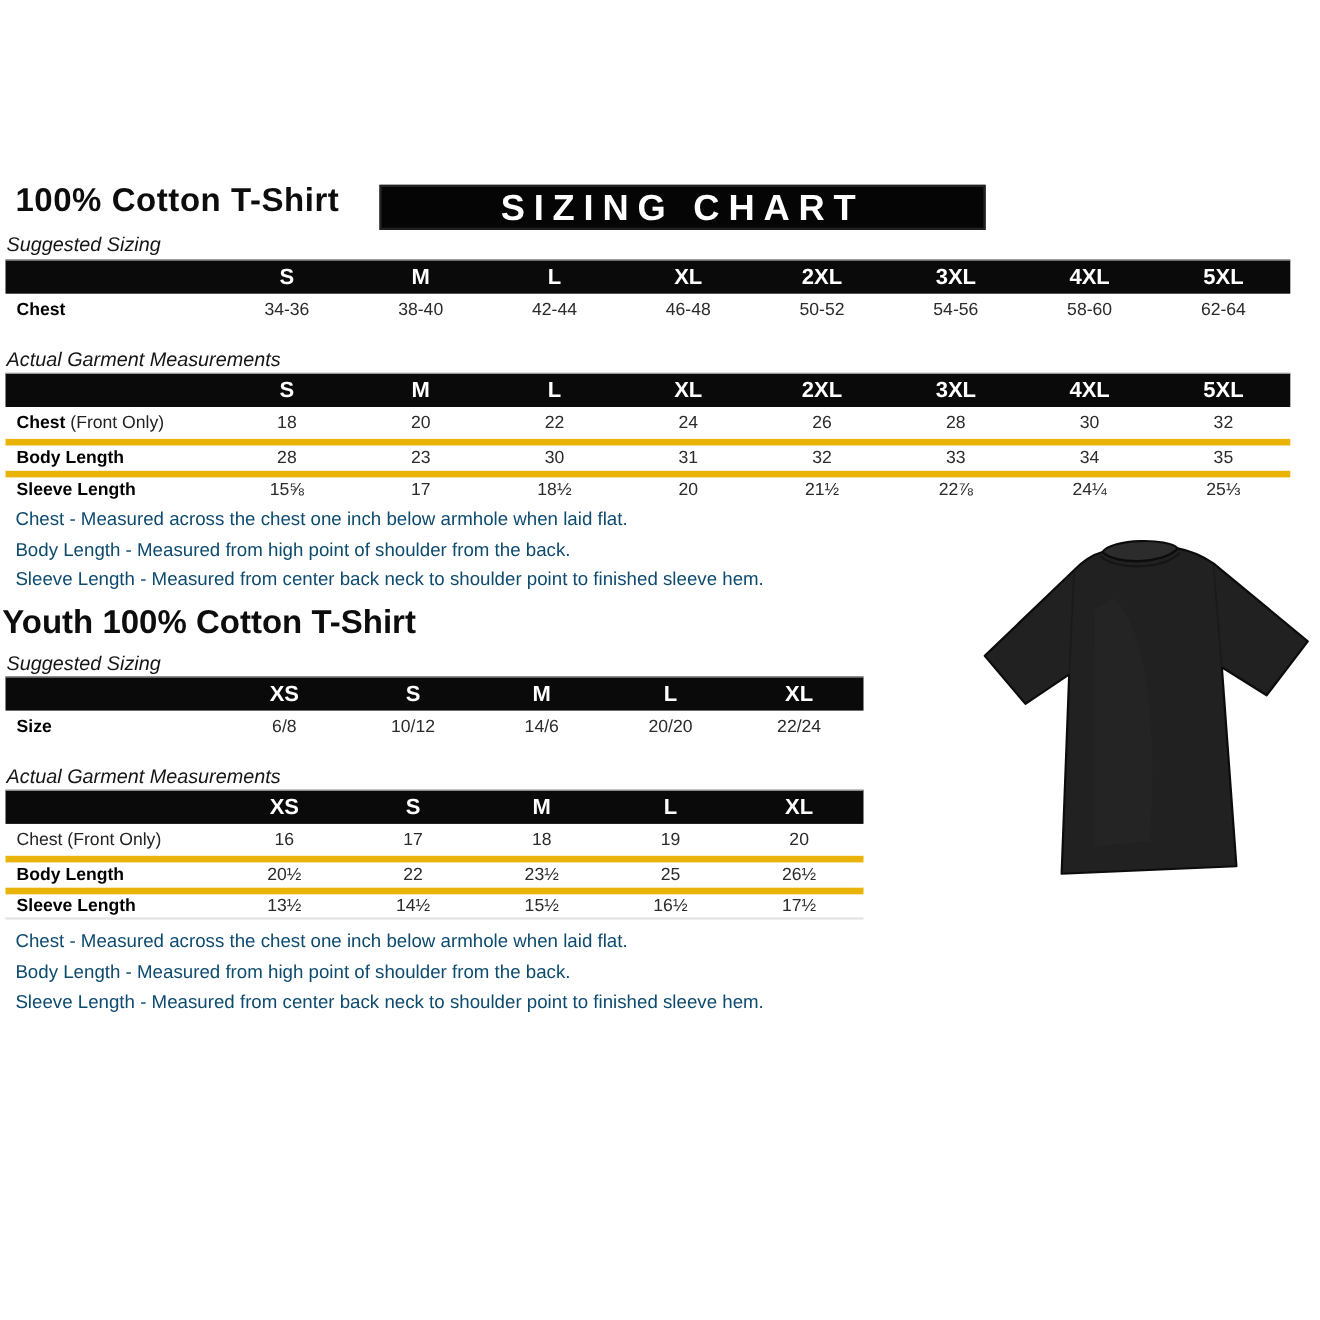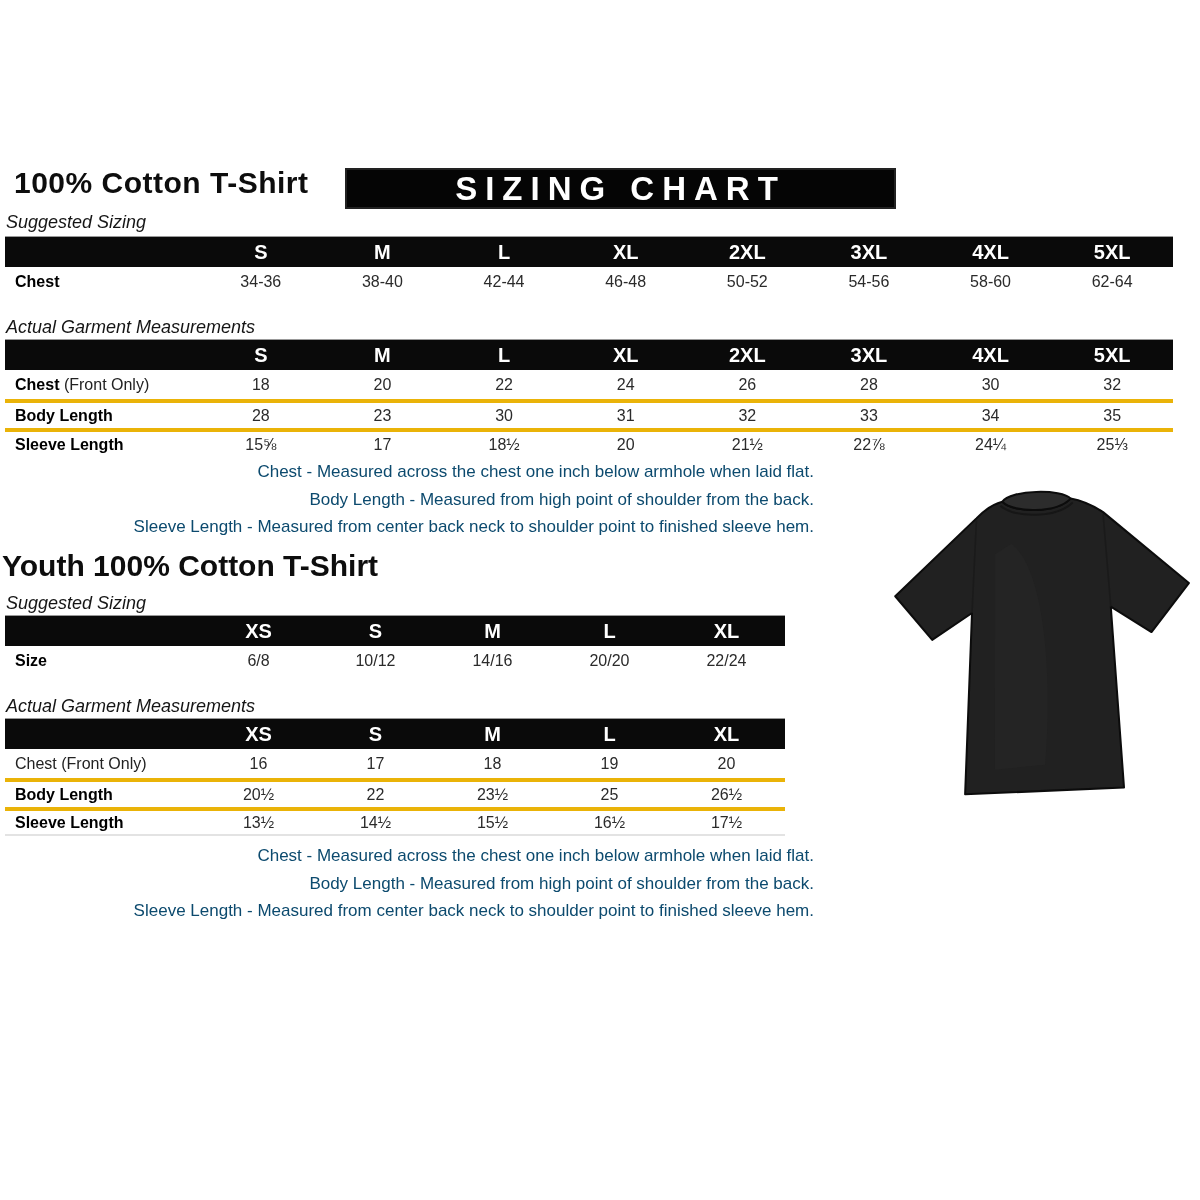--- a/index.html
+++ b/index.html
@@ -1,21 +1,21 @@
 <!DOCTYPE html>
 <html><head>
 <meta charset="utf-8">
 <style>
   * { margin:0; padding:0; box-sizing:border-box; }
   html,body { background:#ffffff; }
   body {
     width:1200px; height:1200px; position:relative; overflow:hidden;
     font-family:"Liberation Sans","DejaVu Sans",sans-serif; color:#111;
   }
-  .abs { position:absolute;text-align:right; }
+  .abs { position:absolute; }
 
   
   .main-title { left:14px; top:166px; font-size:30px; font-weight:600; letter-spacing:0.5px; color:#0d0d0d; }
   .chart-bar {
     left:345px; top:168px; width:551px; height:41px;
     background:#050505; border:2px solid #222;
     display:flex; align-items:center; justify-content:center;
     color:#fff; font-size:33px; font-weight:bold; letter-spacing:8px;
   }
   .youth-title { left:2px; top:549px; font-size:30px; font-weight:700; color:#0d0d0d; }
@@ -27,21 +27,21 @@
   .trow { display:flex; align-items:center; }
   .thead {
     background:#0a0a0a; color:#ffffff; height:31px;
     font-weight:bold; font-size:20px; border-top:1px solid #999;
   }
   .drow { height:29px; font-size:16px; color:#2b2b2b; }
   .tlabel { width:195px; padding-left:10px; text-align:left; font-weight:bold; color:#000; }
   .tlabel .plainpart { font-weight:normal; color:#222;margin-top:24px; }
   .tlabel.plain { font-weight:normal; color:#222; }
   .tcell { flex:1; text-align:center; }
-  .sep { border-top:4px solid #eab308;align-items:center; }
+  .sep { border-top:6px solid #eab308;align-items:center; }
   .faint-bottom { border-bottom:2px solid #e3e3e3; }
 
   
   .notes { font-size:17px; color:#0c4a6e; }
   .notes p { margin:0 0 9px 0; line-height:18.5px; }
 
   
   .tshirt-wrap { left:889px; top:483px; width:308px; height:322px; }
 </style>
 </head>
@@ -145,21 +145,21 @@
     <div class="tcell">XS</div>
     <div class="tcell">S</div>
     <div class="tcell">M</div>
     <div class="tcell">L</div>
     <div class="tcell">XL</div>
   </div>
   <div class="trow drow">
     <div class="tlabel">Size</div>
     <div class="tcell">6/8</div>
     <div class="tcell">10/12</div>
-    <div class="tcell">14/16</div>
+    <div class="tcell">14/6</div>
     <div class="tcell">20/20</div>
     <div class="tcell">22/24</div>
   </div>
 </div>
 
 <div class="abs section-label" style="left:6px; top:696px;">Actual Garment Measurements</div>
 
 <div class="tbl" style="left:5px; top:718px; width:780px;">
   <div class="trow thead">
     <div class="tlabel"></div>

